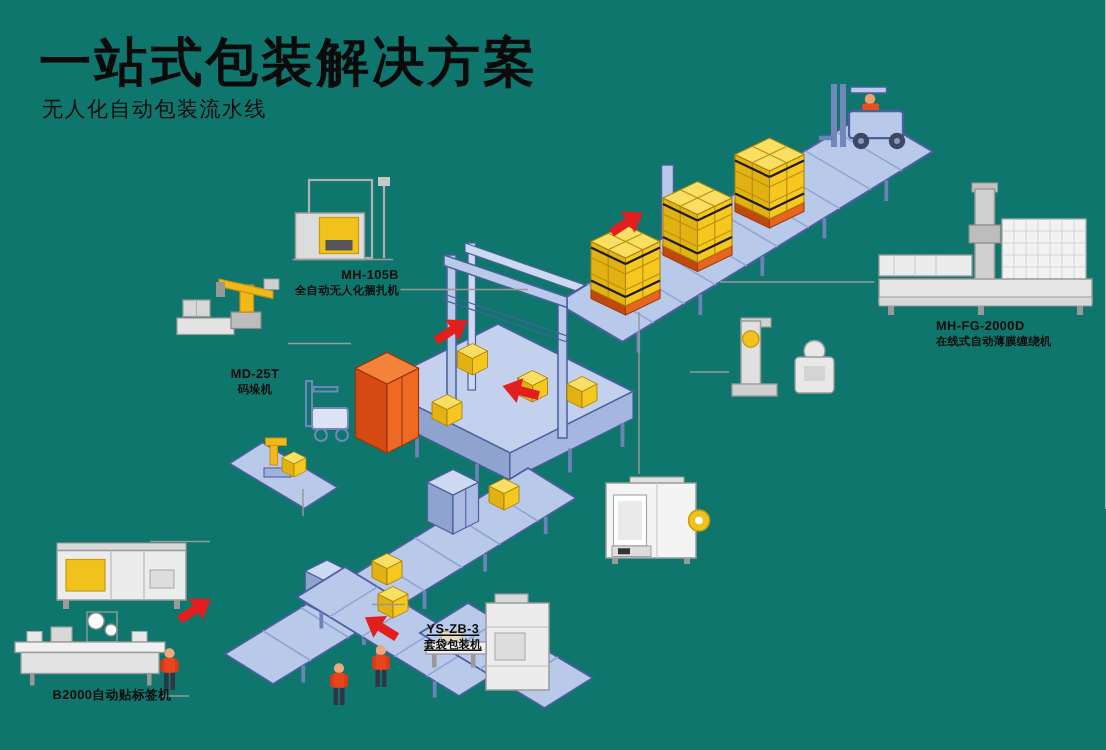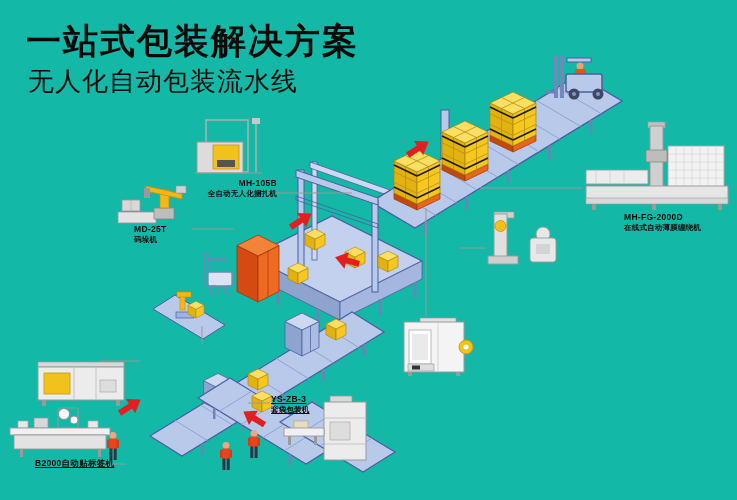--- a/index.html
+++ b/index.html
@@ -1,33 +1,33 @@
 <!DOCTYPE html>
 <html><head>
 <meta charset="utf-8">
 <style>
   html,body{margin:0;padding:0;background:#ffffff;}
   .stage{
-    position:relative;width:737px;height:500px;background:#14b8a6;overflow:hidden;
+    position:relative;width:737px;height:500px;background:#0f766e;overflow:hidden;
     font-family:"Liberation Sans","DejaVu Sans",sans-serif;color:#0a0a0a;
   }
   .title{
     position:absolute;left:26px;top:18px;margin:0;
     font-size:35px;font-weight:900;letter-spacing:2px;color:#0a0a0a;white-space:nowrap;
   }
   .subtitle{
     position:absolute;left:28px;top:64px;margin:0;
-    font-size:26px;font-weight:500;letter-spacing:1px;color:#0a0a0a;white-space:nowrap;
+    font-size:14px;font-weight:500;letter-spacing:1px;color:#0a0a0a;white-space:nowrap;
   }
   .illustration{position:absolute;left:0;top:0;}
   .lbl{position:absolute;line-height:1.3;white-space:nowrap;}
   .lbl .model{display:block;font-weight:bold;font-size:8.5px;letter-spacing:.3px;}
   .lbl .mname{display:block;font-weight:bold;font-size:7.5px;letter-spacing:.2px;}
   .align-right{text-align:right;}
-  .align-center{}
+  .align-center{text-align:center;margin-top:20px;}
   .align-left{text-align:left;}
 </style>
 </head>
 <body>
 
 <div class="stage">
 
   <h1 class="title">一站式包装解决方案</h1>
   <h2 class="subtitle">无人化自动包装流水线</h2>
 
@@ -359,33 +359,33 @@
       <line x1="202" y1="326" x2="202" y2="344"></line>
       <line x1="100" y1="361" x2="140" y2="361"></line>
       <line x1="106" y1="464" x2="126" y2="464"></line>
       <line x1="248" y1="403" x2="270" y2="403"></line>
       <line x1="426" y1="208" x2="426" y2="316"></line>
       <line x1="460" y1="248" x2="486" y2="248"></line>
       <line x1="480" y1="188" x2="583" y2="188"></line>
     </g>
   </svg>
 
-  <div class="lbl align-right" style="left:172px;top:178px;width:105px;">
+  <div class="lbl align-right" style="left:161px;top:178px;width:105px;">
     <span class="model">MH-105B</span>
     <span class="mname">全自动无人化捆扎机</span>
   </div>
 
   <div class="lbl align-center" style="left:134px;top:224px;width:72px;">
     <span class="model">MD-25T</span>
     <span class="mname">码垛机</span>
   </div>
 
 
 
-  <div class="lbl align-left" style="left:35px;top:458px;width:130px;text-decoration:underline;">
+  <div class="lbl align-left" style="left:35px;top:458px;width:130px;">
     <span class="model">B2000自动贴标签机</span>
     <span class="mname"></span>
   </div>
 
   <div class="lbl align-center" style="left:271px;top:394px;width:62px;text-decoration:underline;">
     <span class="model">YS-ZB-3</span>
     <span class="mname">套袋包装机</span>
   </div>
 
 

